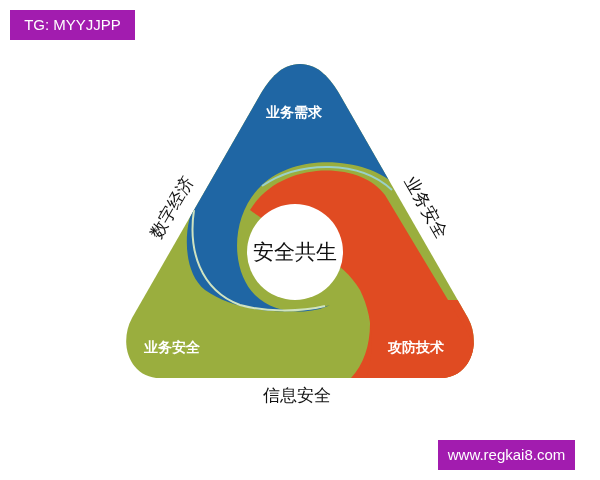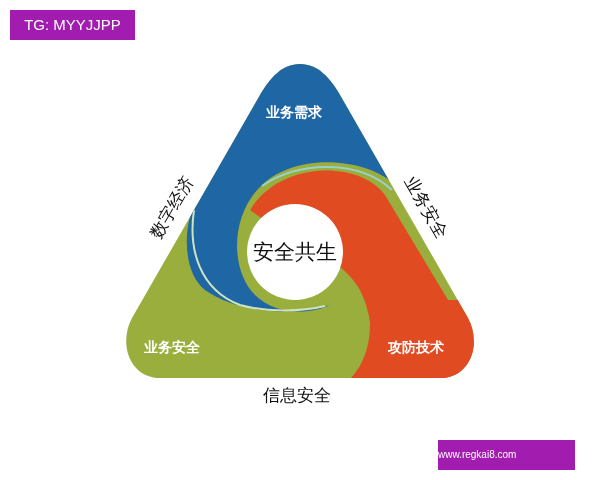--- a/index.html
+++ b/index.html
@@ -1,20 +1,20 @@
 <!DOCTYPE html>
 <html><head>
 <meta charset="utf-8">
 <style>
   html, body { margin:0; padding:0; }
   body { width:600px; height:480px; background:#ffffff; position:relative; overflow:hidden;
          font-family:"DejaVu Sans", sans-serif; }
   .badge { position:absolute; background:#a21caf; color:#ffffff; font-family:"Liberation Sans", sans-serif; }
   .badge-tl { left:10px; top:10px; width:125px; height:30px; line-height:30px; font-size:15px; text-align:center; }
-  .badge-br { left:438px; top:440px; width:137px; height:30px; line-height:30px; font-size:10px; }
+  .badge-br { left:438px; top:440px; width:137px; height:30px; line-height:30px; font-size:15px; text-align:center; }
   svg { position:absolute; left:0; top:0; }
   .lbl { position:absolute; white-space:nowrap; }
   .seg-lbl { color:#ffffff; font-size:14px; font-weight:bold;text-align:center; }
   .side-lbl { color:#111; font-size:17px; }
   .center-lbl { color:#111; font-size:21px; }
 </style>
 </head>
 <body>
 
 <div class="badge badge-tl">TG: MYYJJPP</div>

